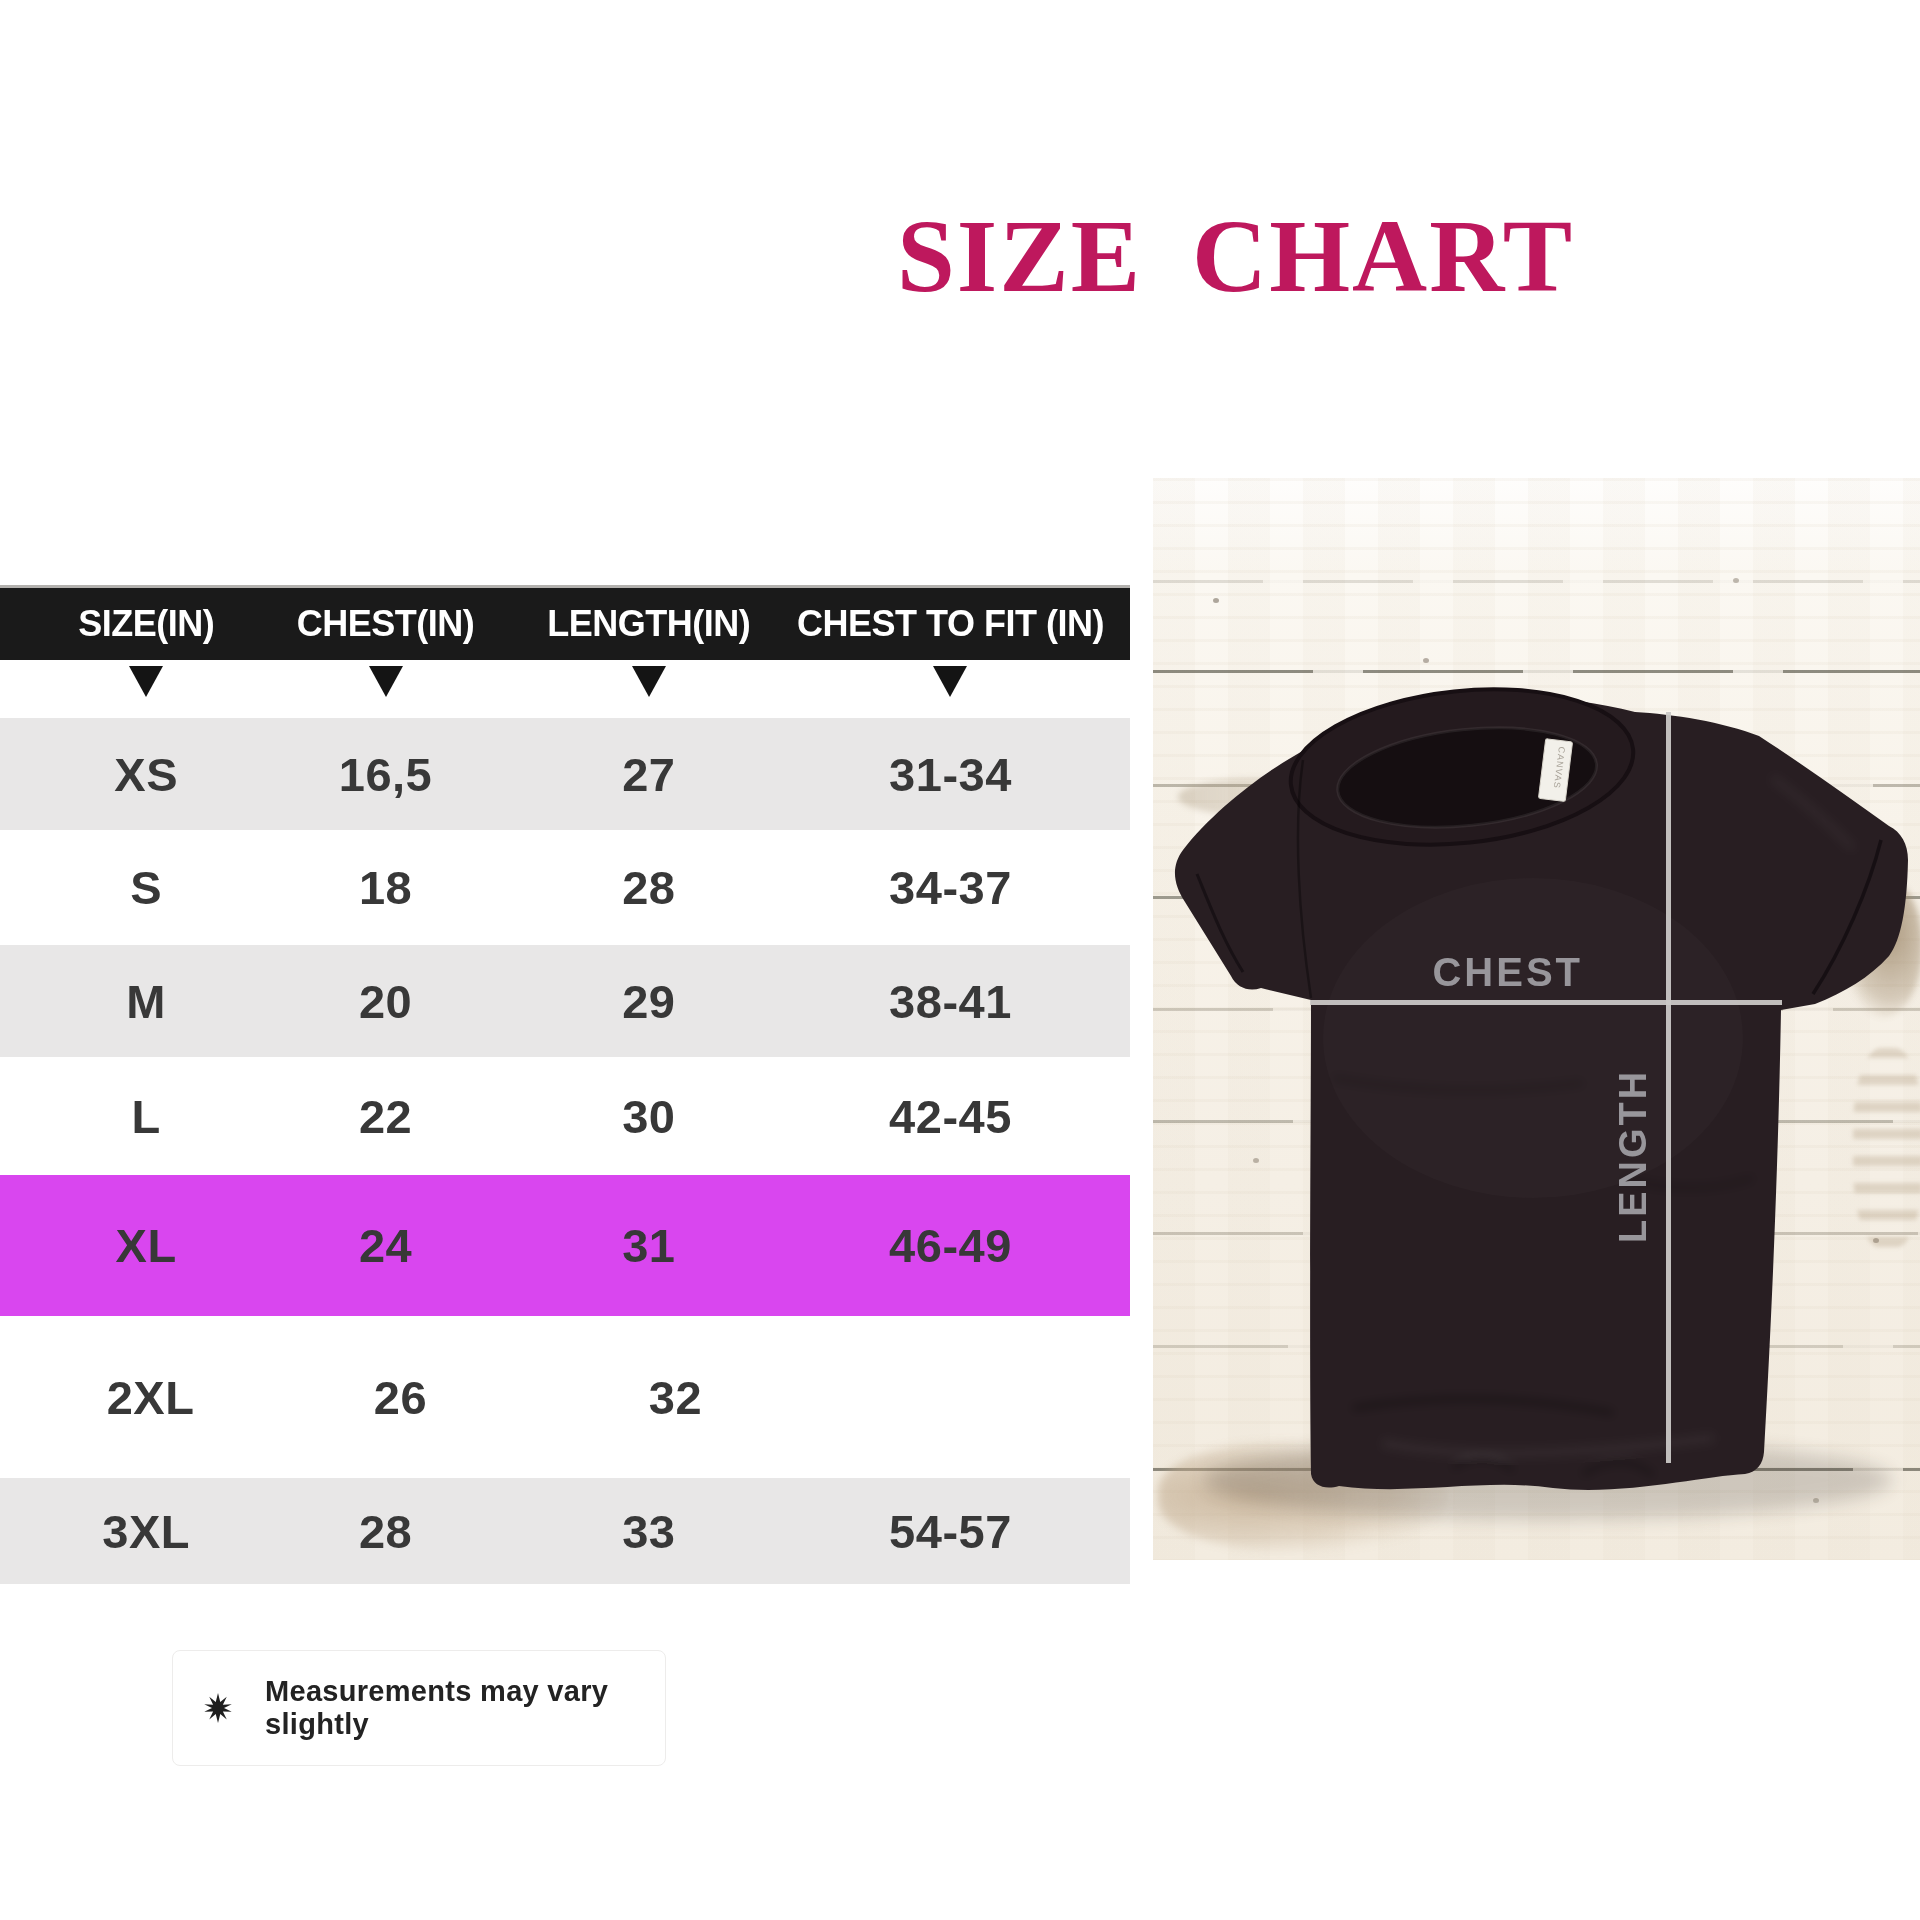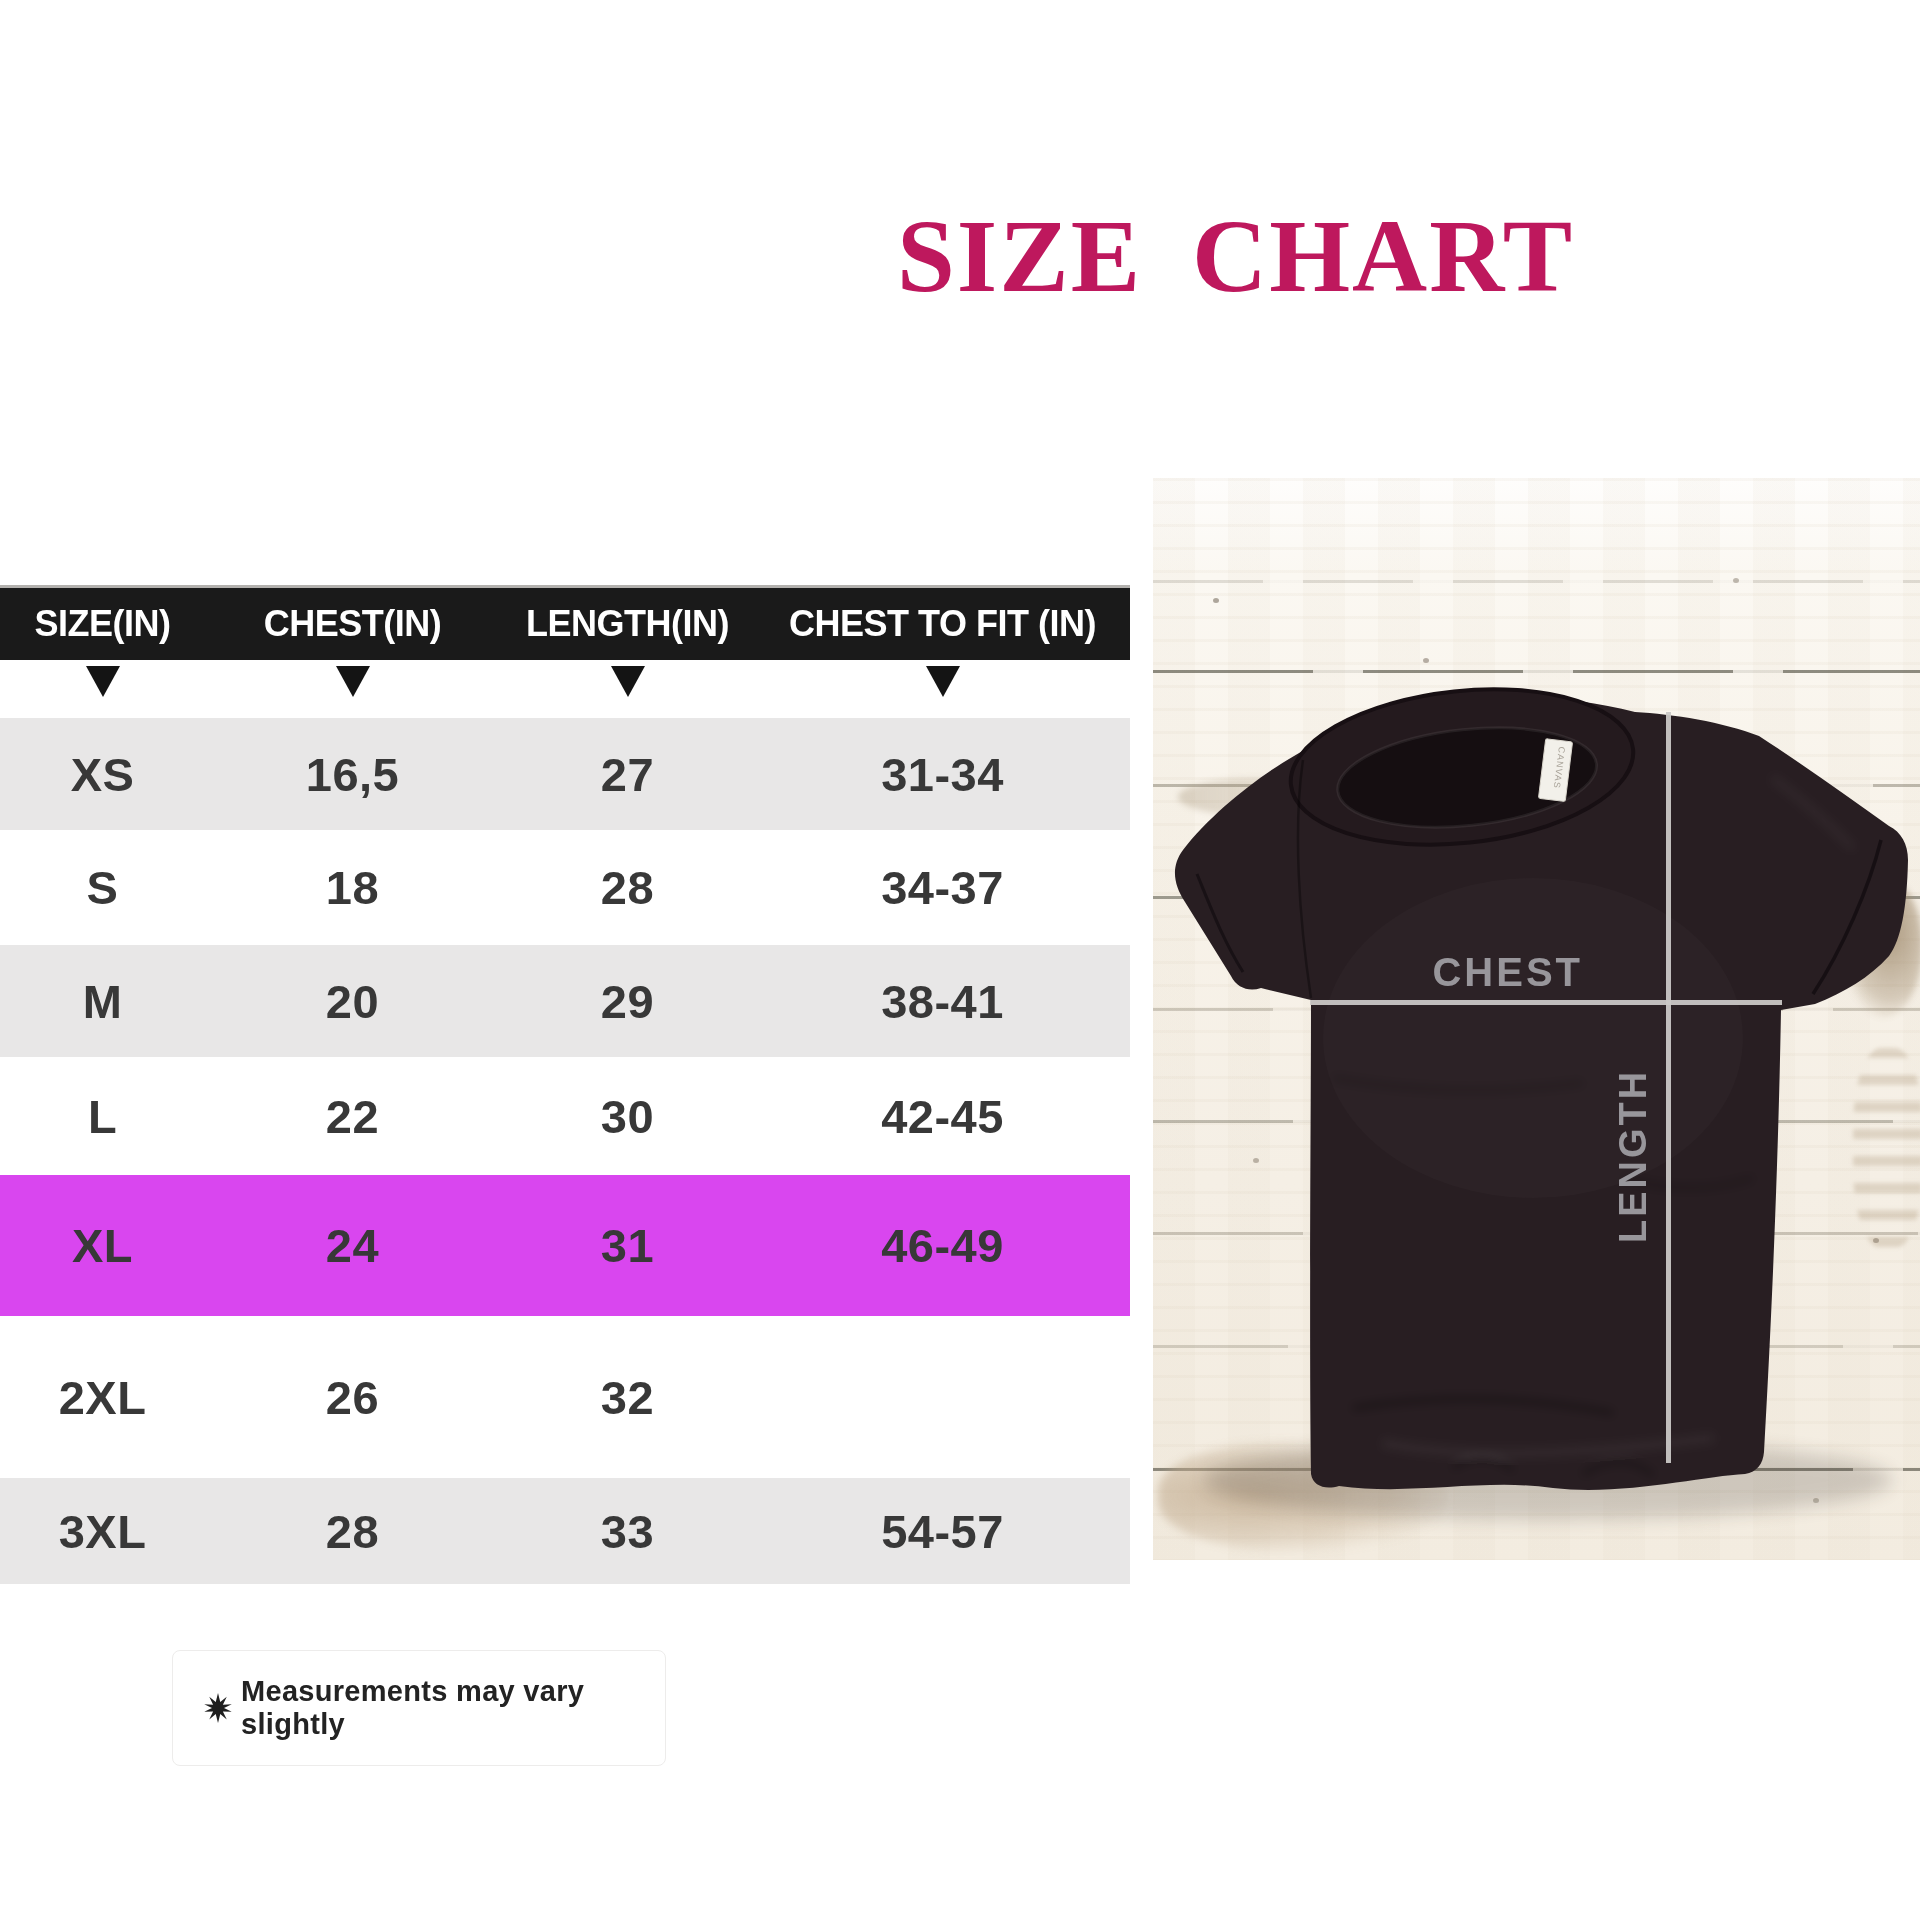--- a/index.html
+++ b/index.html
@@ -9,42 +9,42 @@
   
   .page-title{position:absolute;left:0;top:196px;width:1574px;margin:0;text-align:right;
 
               font-family:"Liberation Serif", serif;font-weight:bold;font-size:104px;
               color:#be185d;letter-spacing:2px;word-spacing:22px;}
 
   
   .thead{position:absolute;left:0;top:588px;width:1130px;height:72px;background:#1a1a1a;
          display:flex;align-items:center;box-shadow:0 -3px 0 #b3b1ae;}
   .th{color:#ffffff;font-weight:bold;font-size:36px;letter-spacing:-0.5px;text-align:center;}
-  .c1{width:205px;} .c2{width:295px;} .c3{width:255px;} .c4{width:375px;}
+  .c1{width:205px;margin-left:48px;} .c2{width:295px;} .c3{width:255px;} .c4{width:375px;}
 
   .pointers{position:absolute;left:0;top:666px;width:1130px;display:flex;}
   .pointer-cell{display:flex;justify-content:center;}
   .tri{width:0;height:0;border-left:17px solid transparent;border-right:17px solid transparent;
        border-top:31px solid #141414;}
 
   .tbody{position:absolute;left:0;top:718px;width:1130px;}
   .trow{display:flex;align-items:center;}
   .trow:nth-child(1){height:112px;background:#e8e7e7;justify-content:space-between;}
   .trow:nth-child(2){height:115px;background:#ffffff;}
   .trow:nth-child(3){height:112px;background:#e8e7e7;}
   .trow:nth-child(4){height:118px;background:#ffffff;}
   .trow:nth-child(5){height:141px;background:#d946ef;}
   .trow:nth-child(6){height:162px;background:#ffffff;}
   .trow:nth-child(7){height:106px;background:#e8e7e7;}
   .td{font-weight:bold;font-size:47px;color:#383838;text-align:center;letter-spacing:0.5px;}
 
   
   .note-box{position:absolute;left:172px;top:1650px;width:494px;height:116px;
             border:1px solid #edeceb;border-radius:8px;display:flex;align-items:center;
-            padding-left:30px;box-sizing:border-box;gap:8px;}
+            padding-left:30px;box-sizing:border-box;gap:32px;}
   .note-text{font-size:29px;font-weight:bold;color:#232323;letter-spacing:0.3px;}
   .star-icon{width:30px;height:30px;flex:0 0 auto;}
 
   
   .photo{position:absolute;left:1153px;top:478px;width:767px;height:1082px;overflow:hidden;
          background:linear-gradient(180deg,#fefdfc 0%,#fbf8f2 9%,#f8f3ea 32%,#f5efe5 65%,#f3ece0 100%);}
   .photo::before{content:"";position:absolute;inset:0;
          background:repeating-linear-gradient(180deg, rgba(213,201,180,0.12) 0 3px, transparent 3px 23px),
                     repeating-linear-gradient(90deg, rgba(219,208,188,0.10) 0 42px, transparent 42px 75px);}
   .plank{position:absolute;left:0;right:0;height:3px;}

